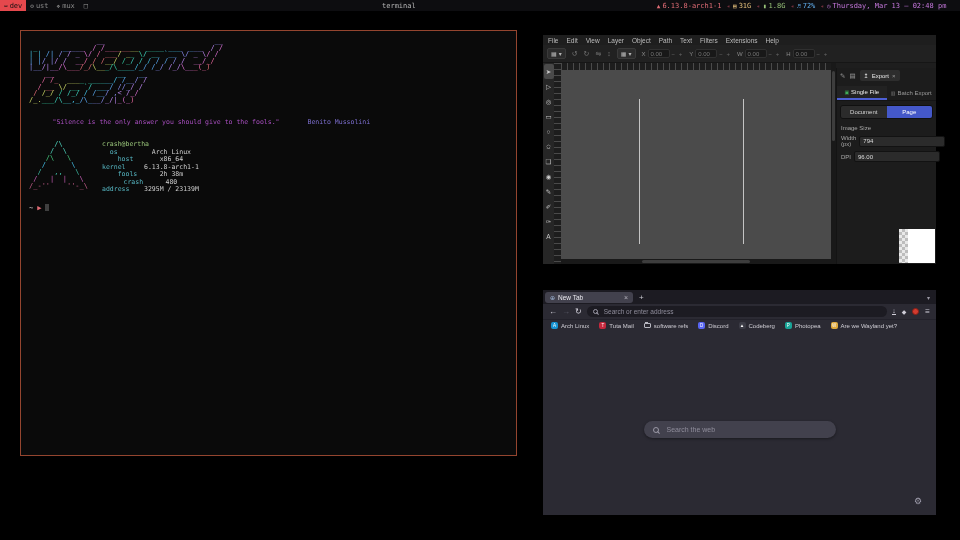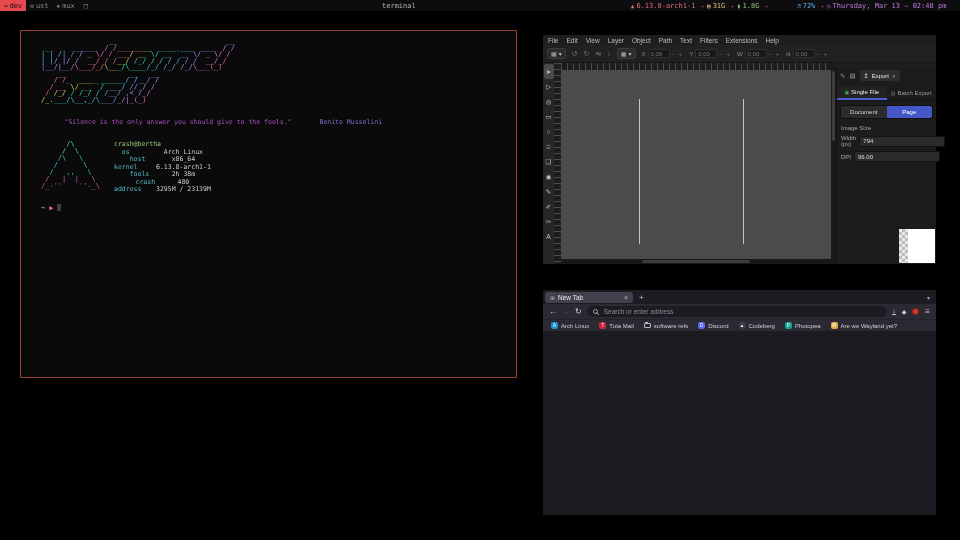--- a/index.html
+++ b/index.html
@@ -16,22 +16,22 @@
   .tag-icon{font-size:6px;}
   .layout-sym{padding:0 5px;color:#9a9a9a;}
   .sb-title{position:absolute;left:382px;color:#b5b5b5;}
   .sb-right{position:absolute;right:2px;display:flex;align-items:center;}
   .module{display:flex;align-items:center;gap:2px;font-size:7px;}
   .m-icon{font-size:6px;}
   .sep{color:#6e2f3a;padding:0 3px;font-size:6px;}
   .module:last-child .sep{visibility:hidden;}
 
   
-  .terminal{position:absolute;left:20px;top:30px;width:497px;height:348px;background:#0a0a0a;
-            border:1px solid #94452f;padding:7px 20px;overflow:hidden;}
+  .terminal{position:absolute;left:20px;top:30px;width:497px;height:426px;background:#0a0a0a;
+            border:1px solid #94452f;padding:7px 8px;overflow:hidden;}
   .art{margin:0;font-size:7px;line-height:6.5px;font-family:"DejaVu Sans Mono",monospace;white-space:pre;}
   .quote{margin-top:7px;font-size:6.5px;color:#a94fc0;white-space:pre;}
   .quote .author{margin-left:28px;color:#7d6fd0;}
   .fetch{display:flex;margin-top:7px;gap:14px;}
   .logo{margin:0;font-size:7px;line-height:7px;white-space:pre;font-family:"DejaVu Sans Mono",monospace;}
   .finfo{font-size:6.5px;line-height:7.5px;}
   .fuser{color:#98c379;}
   .frow{display:flex;justify-content:center;}
   .fkey{color:#56b6c2;width:42px;}
   .fval{color:#cfcfcf;}
@@ -182,21 +182,21 @@
           <span>31G</span>
           <span class="sep">◂</span>
         </span>
 
         <span class="module" style="color: rgb(152, 195, 121);">
           <span class="m-icon">▮</span>
           <span>1.8G</span>
           <span class="sep">◂</span>
         </span>
 
-        <span class="module" style="color: rgb(97, 175, 239); margin-left: 26px;">
+        <span class="module" style="color: rgb(97, 175, 239);">
           <span class="m-icon">♬</span>
           <span>72%</span>
           <span class="sep">◂</span>
         </span>
 
         <span class="module" style="color: rgb(198, 120, 221);">
           <span class="m-icon">◷</span>
           <span>Thursday, Mar 13 — 02:48 pm</span>
           <span class="sep">◂</span>
         </span>
@@ -479,15 +479,22 @@
         <span class="bm">
           <span class="favicon" style="background: rgb(24, 164, 151);">P</span>
           <span>Photopea</span>
         </span>
 
         <span class="bm">
           <span class="favicon" style="background: rgb(224, 169, 60);">W</span>
           <span>Are we Wayland yet?</span>
         </span>
       </div>
+    <div class="bcontent">
+      <span class="ntsearch">
+        <span class="mag"></span>
+        <input placeholder="Search the web" style="">
+      </span>
+      <span class="nt-gear">⚙</span>
+    </div>
   </div>
 
 </div>
 
 </body></html>

